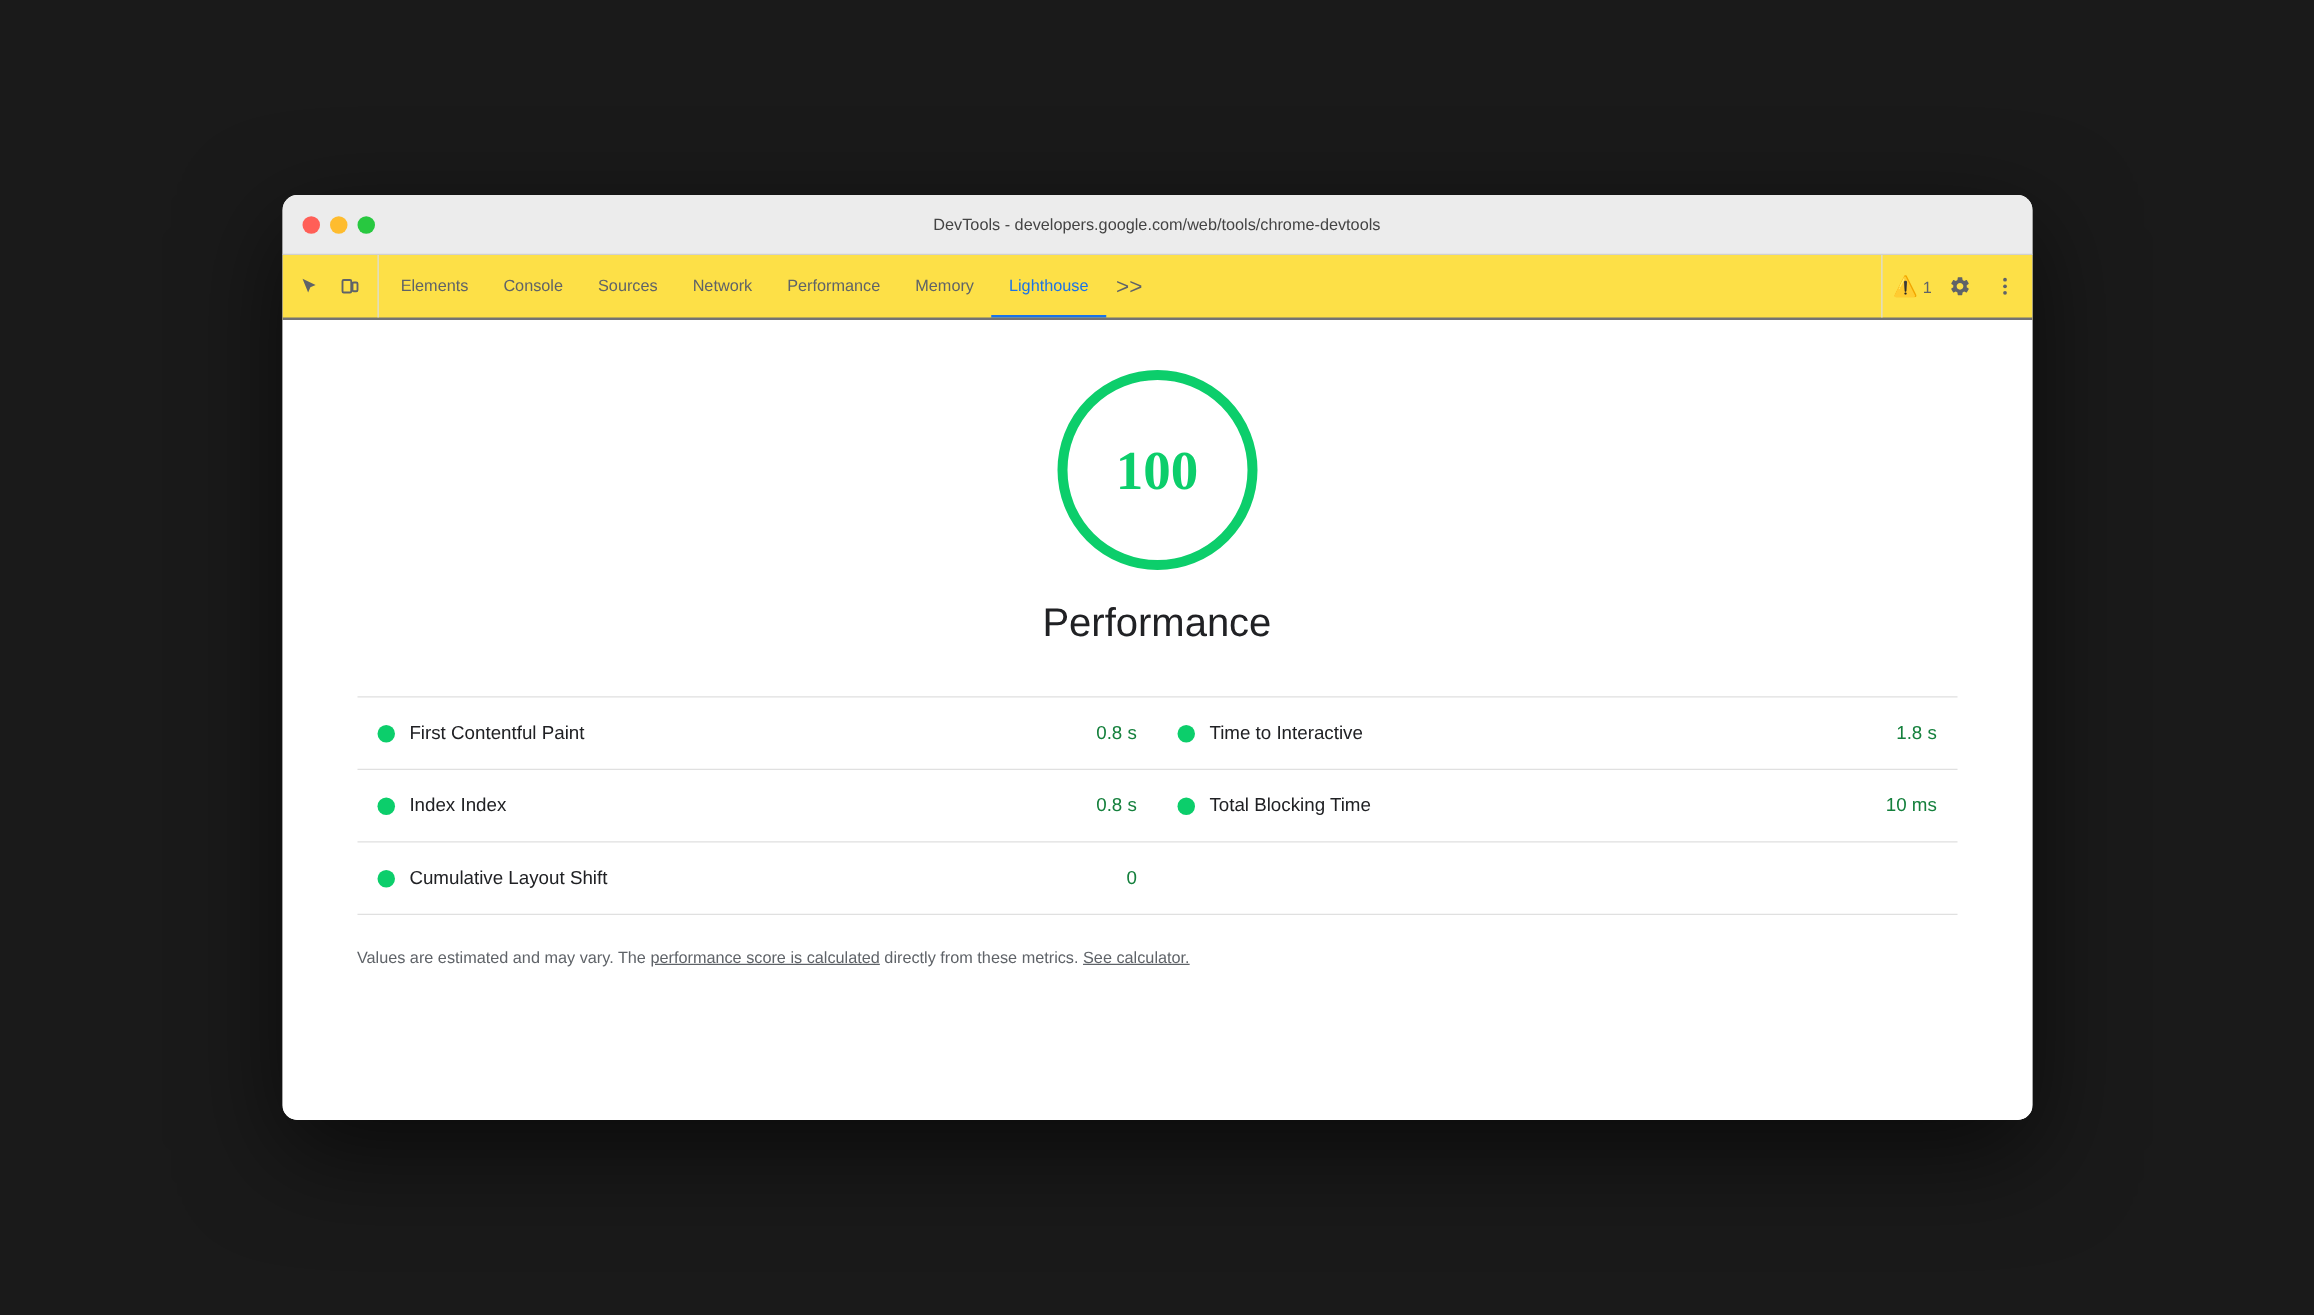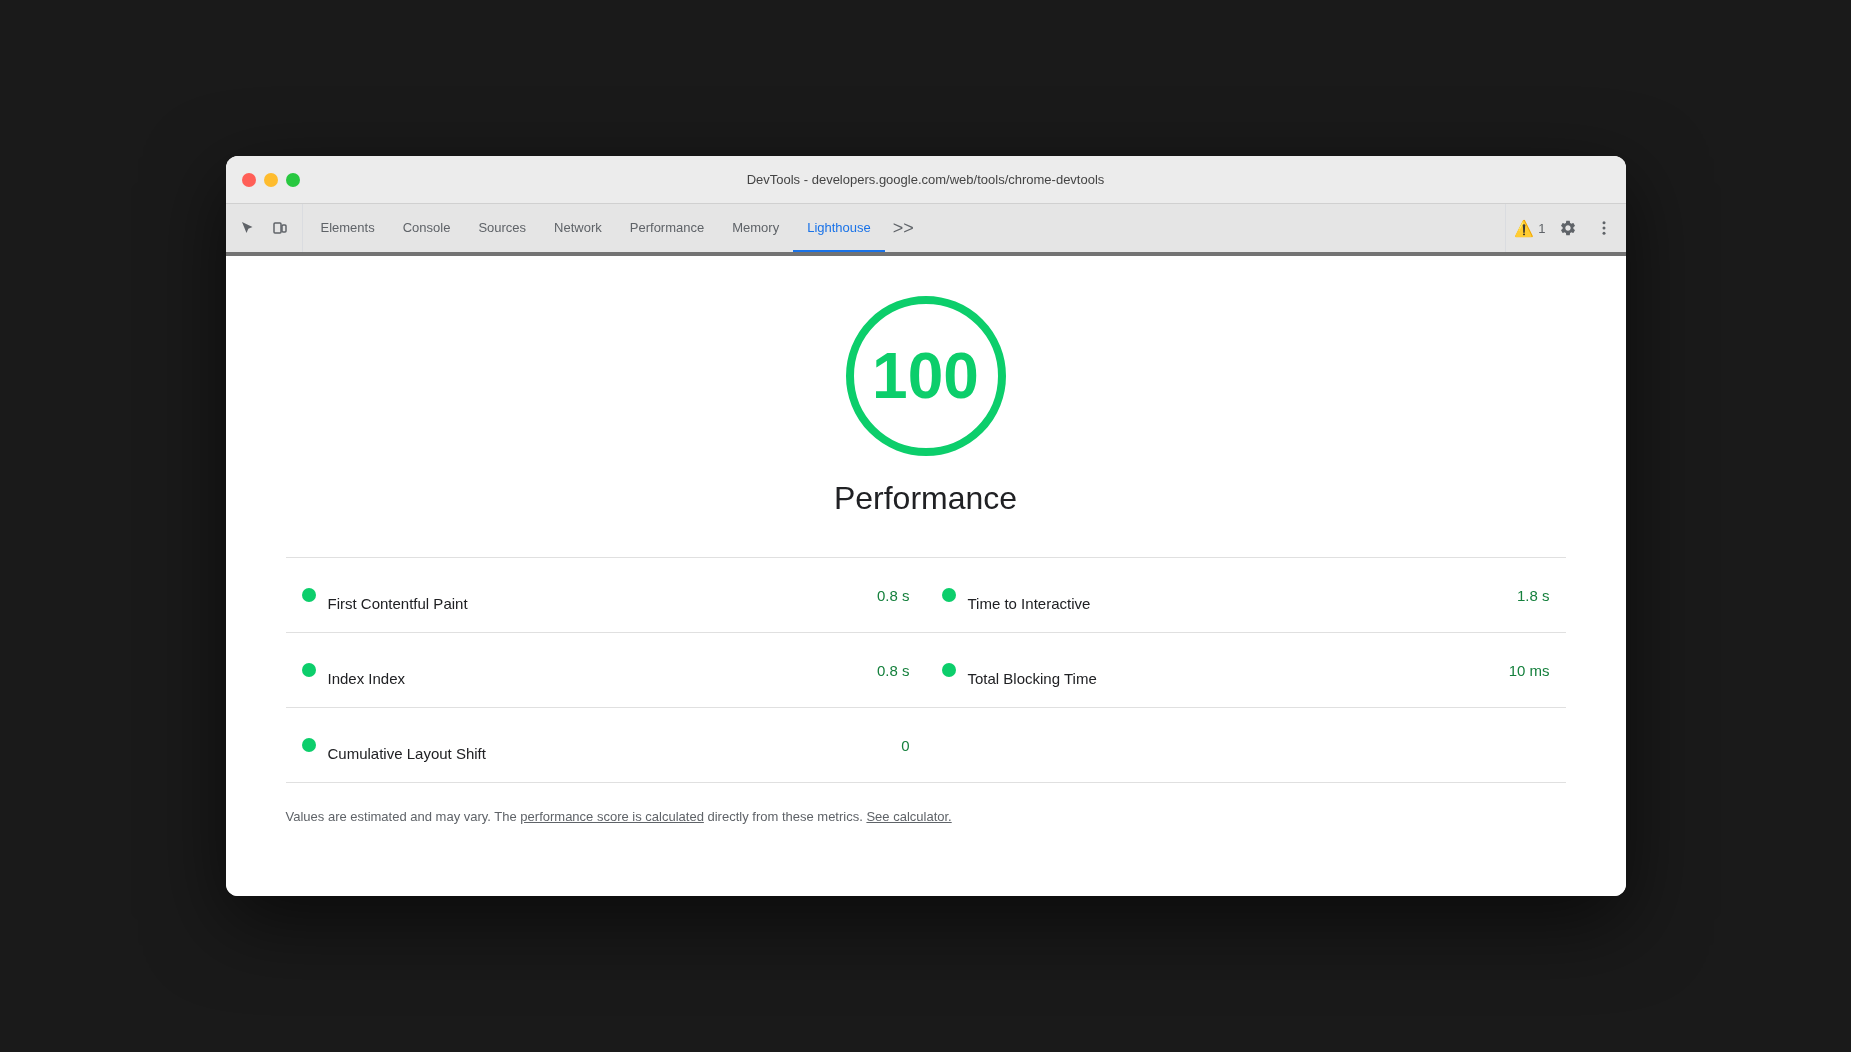--- a/index.html
+++ b/index.html
@@ -49,25 +49,25 @@
 
     .titlebar-title {
       position: absolute;
       left: 50%;
       transform: translateX(-50%);
       font-size: 13px;
       color: #444;
     }
 
     .devtools-toolbar {
-      background: #e5e5e5;
+      background: #fde047;
       height: 52px;
       display: flex;
       align-items: stretch;
-      border-bottom: 4px solid #737373;
+      border-bottom: 2px solid #737373;
       padding: 0 8px;
     }
 
     .toolbar-icons {
       display: flex;
       align-items: center;
       gap: 4px;
       padding-right: 8px;
       border-right: 1px solid #dadce0;
       margin-right: 4px;
@@ -170,24 +170,24 @@
       height: 160px;
       border-radius: 50%;
       border: 8px solid #0cce6b;
       display: flex;
       align-items: center;
       justify-content: center;
       margin-bottom: 24px;
     }
 
     .score-number {
-      font-size: 64px;
+      font-size: 44px;
       font-weight: 700;
       color: #0cce6b;
-      font-family: Liberation Sans, sans-serif;
+      font-family: Liberation Serif, serif;
     }
 
     .score-label {
       font-size: 32px;
       font-weight: 500;
       color: #202124;
     }
 
     .metrics-section {
       width: 100%;
@@ -267,21 +267,20 @@
       height: 14px;
       border-radius: 50%;
       background: #0cce6b;
       flex-shrink: 0;
     }
 
     .metric-name {
       font-size: 15px;
       color: #202124;
       flex: 1;
-      margin-top: 17px;
     }
 
     .metric-value {
       font-size: 15px;
       color: #15803d;
       font-weight: 500;
       margin-left: auto;
     }
 
     .footer-text {

